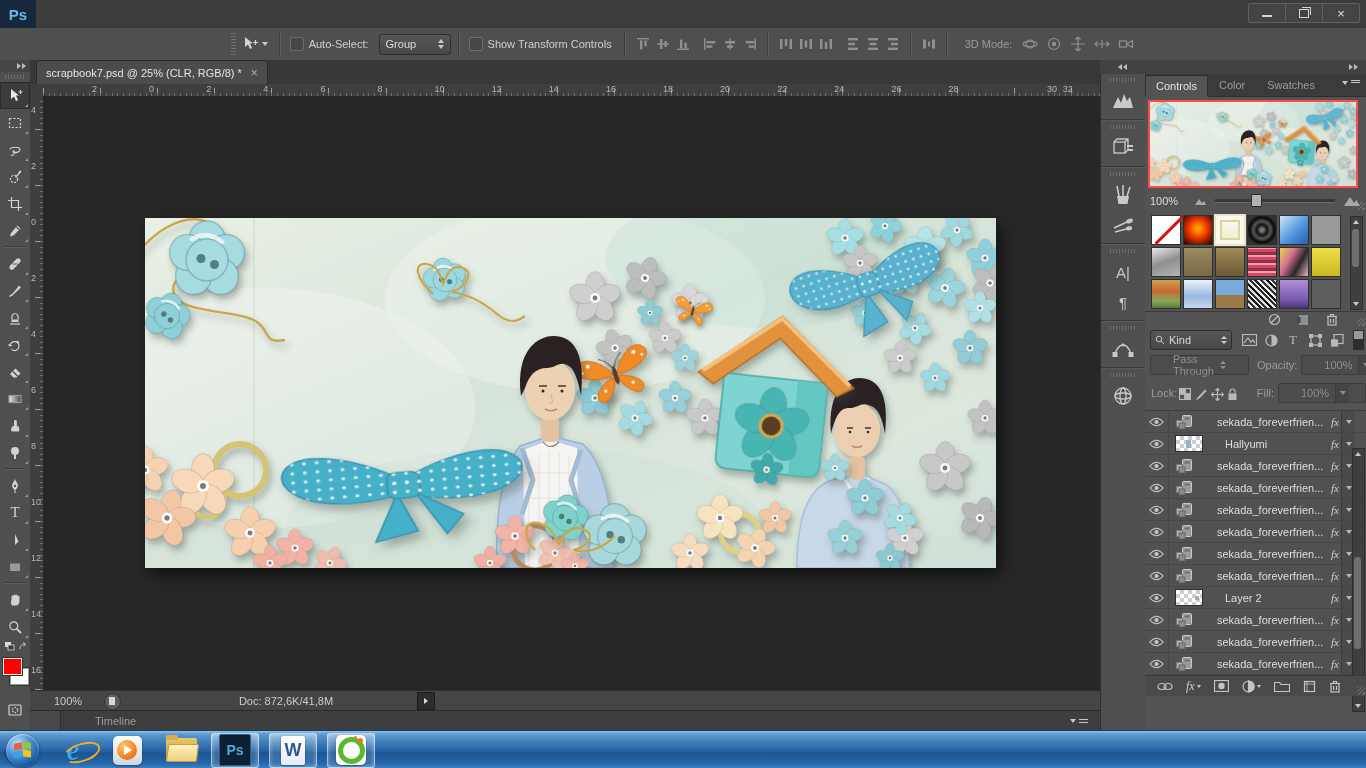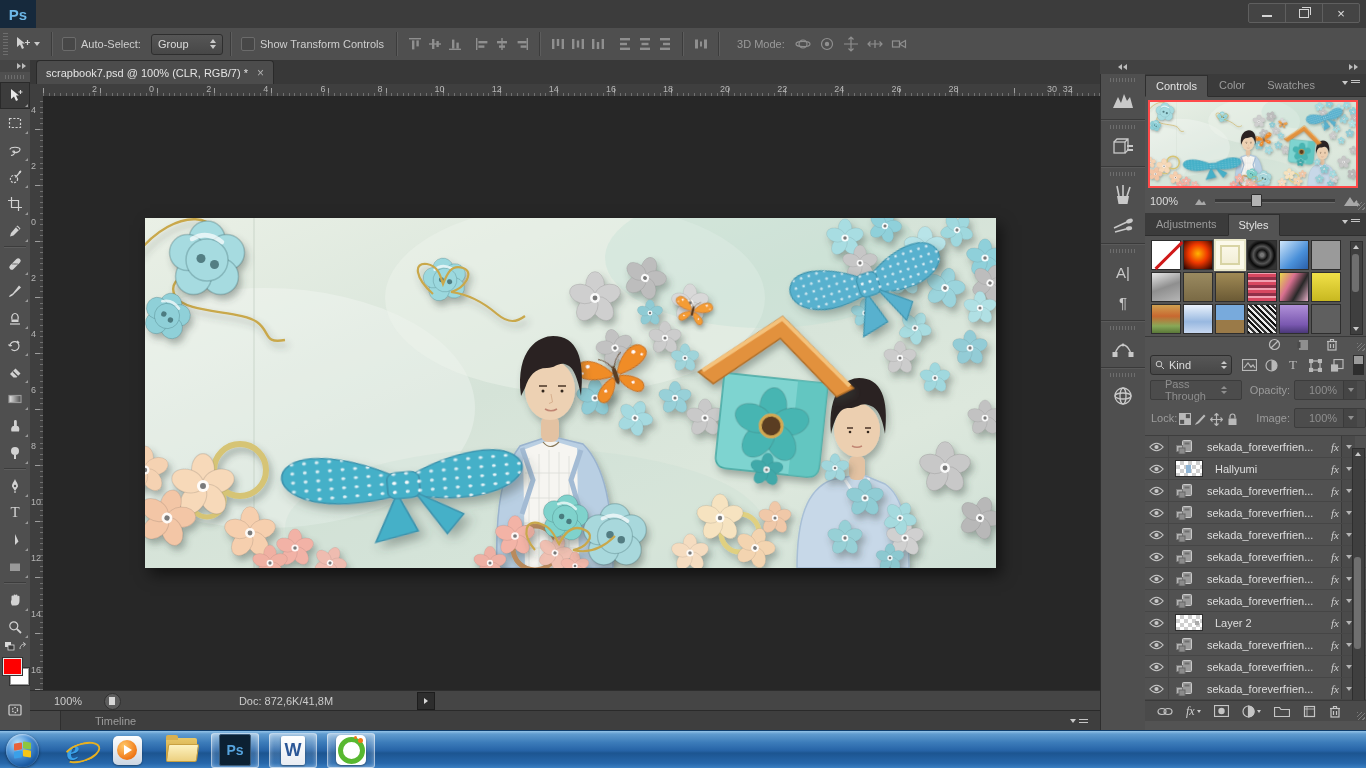--- a/index.html
+++ b/index.html
@@ -16,21 +16,21 @@
   #win-controls{position:absolute;right:6px;top:3px;display:flex;border:1px solid #5f5f5f;border-radius:2px;background:#444;}
   .wc{width:36px;height:18px;display:flex;align-items:center;justify-content:center;border-right:1px solid #5f5f5f;}
   .wc:last-child{border-right:none;}
   .wc-min{width:10px;height:2px;background:#d5d5d5;margin-top:6px;}
   .wc-rest{width:8px;height:7px;border:1px solid #d5d5d5;position:relative;}
   .wc-rest:before{content:"";position:absolute;left:2px;top:-3px;width:8px;height:7px;border:1px solid #d5d5d5;border-left:none;border-bottom:none;}
   .wc-close{color:#e0e0e0;font-size:13px;line-height:13px;}
 
   
   #optionsbar{left:0;top:28px;width:1366px;height:32px;background:#4f4f4f;border-bottom:1px solid #2b2b2b;
-    display:flex;align-items:center;color:#cfcfcf;font-size:11px;}
+    display:flex;align-items:center;color:#cfcfcf;font-size:11px;justify-content:center;}
   .vgrip{width:5px;height:22px;margin:0 6px 0 3px;background:repeating-linear-gradient(180deg,#6e6e6e 0 1px,transparent 1px 3px);}
   .osep{width:1px;height:24px;background:#3c3c3c;border-right:1px solid #5d5d5d;margin:0 7px;}
   .checkbox{width:12px;height:12px;background:#474747;border:1px solid #6b6b6b;border-radius:2px;margin:0 5px 0 2px;}
   .dropdown{height:19px;background:linear-gradient(#565656,#474747);border:1px solid #2e2e2e;border-radius:3px;
     display:flex;align-items:center;padding:0 6px;gap:8px;color:#dcdcdc;}
   .updown{display:inline-flex;flex-direction:column;gap:2px;}
   .tu{width:0;height:0;border-left:3.5px solid transparent;border-right:3.5px solid transparent;border-bottom:4px solid #c9c9c9;}
   .td{width:0;height:0;border-left:3.5px solid transparent;border-right:3.5px solid transparent;border-top:4px solid #c9c9c9;}
   .tl{width:0;height:0;border-top:3.5px solid transparent;border-bottom:3.5px solid transparent;border-right:4px solid #bdbdbd;}
   .tr{width:0;height:0;border-top:3.5px solid transparent;border-bottom:3.5px solid transparent;border-left:4px solid #bdbdbd;}
@@ -118,33 +118,33 @@
   .vscroll .thumb{position:absolute;left:1px;width:7px;background:#6f6f6f;border-radius:3px;}
   .vscroll .tu,.vscroll .td{position:absolute;left:2px;}
 
   
   .lrow-bar{display:flex;align-items:center;font-size:11px;color:#9c9c9c;}
   #kind-dd{margin:3px 0 0 5px;width:72px;height:18px;text-align:right;}
   .ficon{width:22px;height:20px;display:flex;align-items:center;justify-content:center;margin-top:3px;}
   .ficon svg{stroke:#b9b9b9;fill:none;stroke-width:1.2;}
   #filter-toggle{margin:3px 2px 0 auto;width:9px;height:18px;border:1px solid #2e2e2e;background:linear-gradient(#9a9a9a 45%,#2e2e2e 45%);}
   .gray-dd{height:18px;background:#4c4c4c;border:1px solid #3c3c3c;border-radius:2px;color:#8f8f8f;
-    display:flex;align-items:center;padding:0 14px;gap:6px;}
+    display:flex;align-items:center;padding:0 22px;gap:6px;}
   .dd-btn{width:13px;height:18px;background:#454545;border-left:1px solid #3a3a3a;display:flex;align-items:center;justify-content:center;margin:-1px -6px -1px auto;}
   #layer-rows{position:relative;height:264px;overflow:hidden;background:#515151;}
   .layer-row{height:21px;border-bottom:1px solid #464646;display:flex;align-items:center;position:relative;}
   .eye{width:23px;height:21px;border-right:1px solid #464646;display:flex;align-items:center;justify-content:center;}
   .lthumb{width:30px;display:flex;align-items:center;justify-content:center;}
   .lthumb.checker{width:26px;height:15px;margin:0 4px 0 6px;border:1px solid #2e2e2e;background-color:#fff;
     background-image:linear-gradient(45deg,#cfcfcf 25%,transparent 25%,transparent 75%,#cfcfcf 75%),
       linear-gradient(45deg,#cfcfcf 25%,#fff 25%,#fff 75%,#cfcfcf 75%);
     background-size:8px 8px;background-position:0 0,4px 4px;position:relative;}
   .mini-fig{position:absolute;left:10px;top:4px;width:5px;height:8px;background:#8fb4d4;}
   .mini-dot{position:absolute;right:3px;top:6px;width:4px;height:4px;background:#aaa;}
-  .lname{flex:1;font-size:11px;color:#dedede;margin-left:8px;white-space:nowrap;overflow:hidden;}
+  .lname{flex:1;font-size:11px;color:#dedede;margin-left:18px;white-space:nowrap;overflow:hidden;}
   .lfx{font-style:italic;font-size:11px;color:#cfcfcf;margin-right:2px;font-family:"Liberation Serif",serif;}
   .lchev{width:13px;height:21px;background:#4a4a4a;border-left:1px solid #3a3a3a;display:flex;align-items:center;justify-content:center;margin-right:11px;}
   #layers-bottombar{height:20px;border-top:1px solid #3a3a3a;background:#4a4a4a;display:flex;align-items:center;gap:13px;padding-left:12px;position:relative;}
   #layers-bottombar svg{stroke:#c5c5c5;fill:none;stroke-width:1.2;}
 
   
   #taskbar{left:0;top:730px;width:1366px;height:38px;
     background:linear-gradient(180deg,#94c3e8 0%,#5f9bcf 8%,#3c7cba 30%,#2663a6 52%,#1c5591 58%,#2767aa 85%,#3f85c8 100%);
     border-top:1px solid #0e3e6e;display:flex;align-items:center;}
   .tb-app{width:40px;height:34px;display:flex;align-items:center;justify-content:center;margin-left:14px;}
@@ -495,21 +495,21 @@
         <svg width="16" height="16" viewBox="0 0 16 16">
           <rect x="2" y="5" width="9" height="7" fill="#8f8f8f" stroke="none"></rect>
           <rect x="5.5" y="3" width="9" height="7"></rect>
         </svg>
         <i class="corner"></i>
       </div>
   </div>
 
   <div id="tabstrip" class="abs">
     <div id="doc-tab">
-      <span>scrapbook7.psd @ 100% (CLR, RGB/7) *</span>
+      <span>scrapbook7.psd @ 25% (CLR, RGB/8) *</span>
       <span class="close">×</span>
     </div>
   </div>
   <div id="ruler-corner" class="abs"></div>
   <div id="ruler-h" class="abs">
       <span class="hnum" style="left: 49px;">2</span>
       <span class="hnum" style="left: 106.1px;">0</span>
       <span class="hnum" style="left: 163.2px;">2</span>
       <span class="hnum" style="left: 220.3px;">4</span>
       <span class="hnum" style="left: 277.4px;">6</span>
@@ -872,28 +872,20 @@
         <div id="nav-slider">
             <div id="nav-slider-thumb"></div>
           </div>
         <svg class="mtn-big" width="18" height="12" viewBox="0 0 18 12">
             <path d="M1 11 L7 2 L11 8 L13.5 5 L17 11 Z" fill="#a8a8a8"></path>
           </svg>
         <span class="grip-corner"></span>
       </div>
     </div>
 
-    <div class="tabstrip" style="margin-top:2px;">
-      <span class="ptab">Adjustments</span>
-      <span class="ptab active">Styles</span>
-      <span class="panel-flyout flyout">
-          <i class="td"></i>
-          <i class="bars"></i>
-        </span>
-    </div>
     <div style="position:relative;">
       <div id="styles-grid">
           <div class="style-swatch" style="background: rgb(255, 255, 255);">
             <i class="slash"></i>
           </div>
           <div class="style-swatch" style="background: radial-gradient(circle at 50% 45%, rgb(255, 180, 0) 0%, rgb(240, 56, 0) 45%, rgb(32, 0, 0) 100%);"></div>
           <div class="style-swatch sel ring" style="background: linear-gradient(rgb(253, 251, 238), rgb(239, 235, 208));"></div>
           <div class="style-swatch" style="background: radial-gradient(circle, rgb(119, 119, 119) 8%, rgb(17, 17, 17) 26%, rgb(85, 85, 85) 44%, rgb(10, 10, 10) 62%, rgb(51, 51, 51) 80%);"></div>
           <div class="style-swatch" style="background: linear-gradient(135deg, rgb(207, 230, 250), rgb(74, 144, 217) 60%, rgb(42, 95, 168));"></div>
           <div class="style-swatch" style="background: rgb(154, 154, 154);"></div>
@@ -1009,21 +1001,21 @@
           <svg width="13" height="13" viewBox="0 0 13 13">
             <path d="M6.5 1 v11 M1 6.5 h11 M4.5 2.5 L6.5 0.5 l2 2 M4.5 10.5 L6.5 12.5 l2 -2 M2.5 4.5 L0.5 6.5 l2 2 M10.5 4.5 L12.5 6.5 l-2 2"></path>
           </svg>
         </span>
       <span class="ficon" style="width:18px;">
           <svg width="11" height="13" viewBox="0 0 11 13">
             <rect x="1.5" y="5.5" width="8" height="6.5" fill="#b9b9b9" stroke="none"></rect>
             <path d="M3 5.5 v-2 a2.5 2.5 0 0 1 5 0 v2"></path>
           </svg>
         </span>
-      <span style="margin-left:16px;">Image:</span>
+      <span style="margin-left:16px;">Fill:</span>
       <div class="gray-dd" style="width:42px;margin-left:4px;">
         <span>100%</span>
         <span class="dd-btn">
             <i class="td" style="border-top-color:#8f8f8f;"></i>
           </span>
       </div>
     </div>
     <div id="layer-rows" style="margin-top:6px;border-top:1px solid #3e3e3e;">
         <div class="layer-row">
           <span class="eye">

